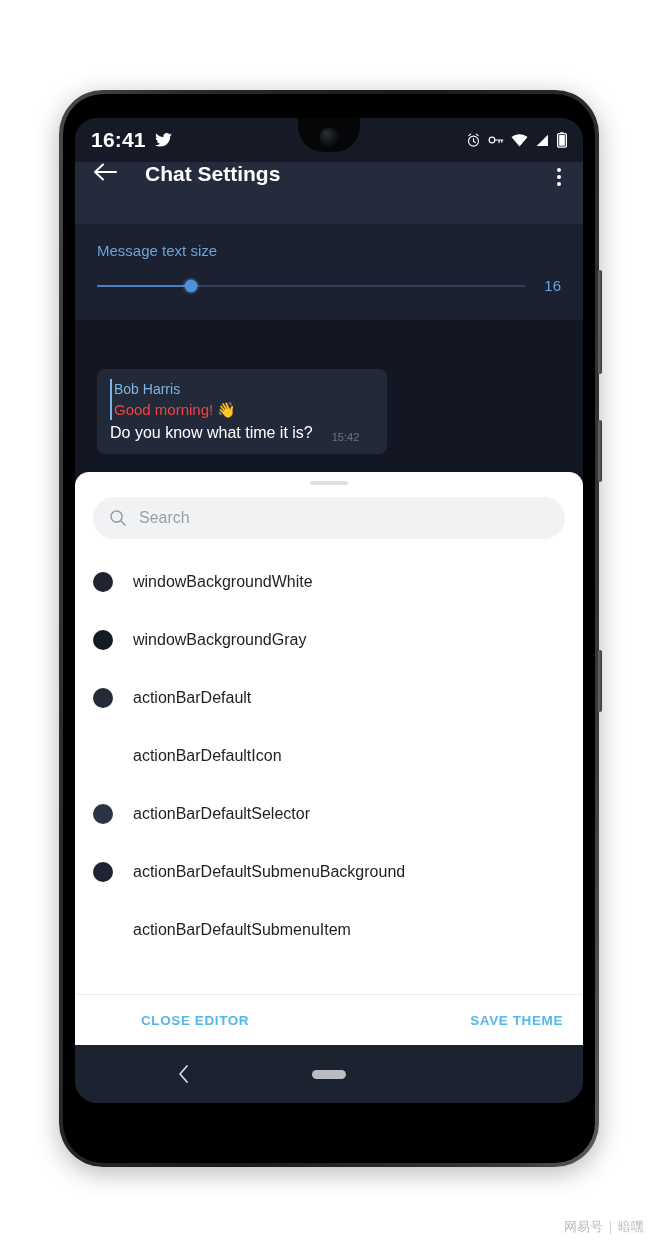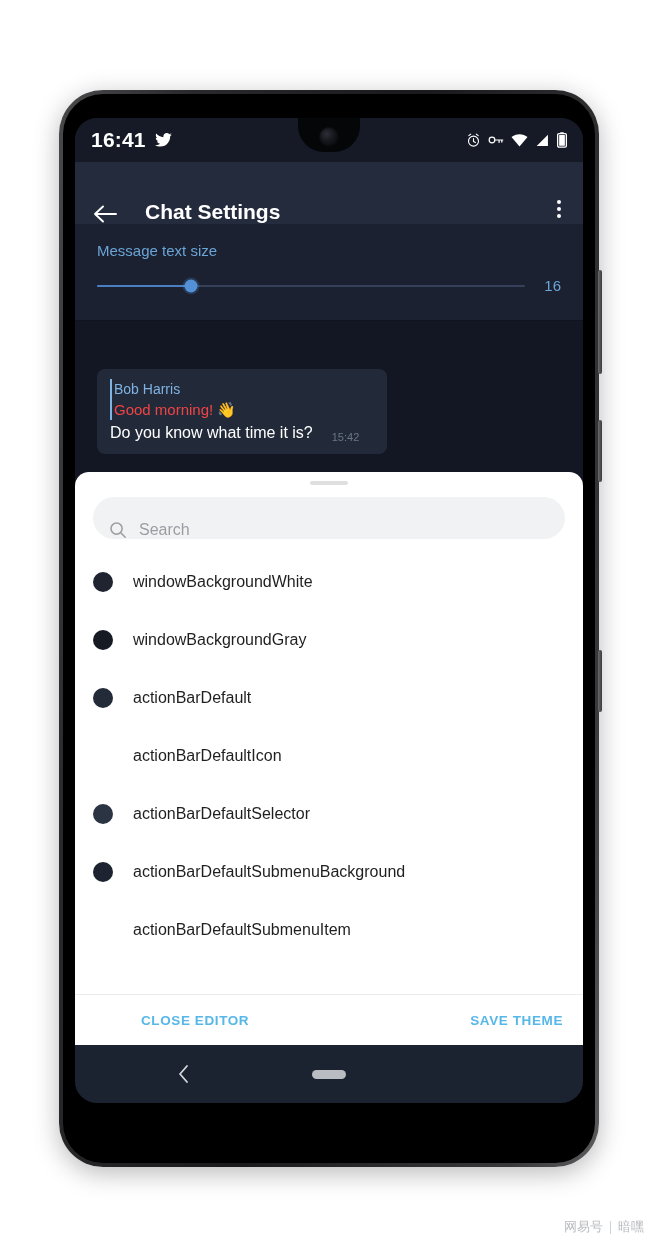--- a/index.html
+++ b/index.html
@@ -120,21 +120,21 @@
   .sicon { display: block; }
 
   
   .app-bar {
     position: absolute;
     left: 0; top: 44px;
     width: 100%;
     height: 62px;
     background: #242b3d;
     display: flex;
-    align-items: flex-end;
+    align-items: flex-start;
     padding: 0 18px;
     box-sizing: border-box;
     z-index: 20;
   }
   .app-bar-title {
     color: #ffffff;
     font-size: 21px;
     font-weight: bold;
     margin-left: 28px;
     flex: 1;
@@ -279,21 +279,21 @@
     border-radius: 2px;
     background: #dfdfdf;
     margin: 9px auto 0 auto;
     cursor: grab;
   }
   .search-wrap {
     padding: 12px 18px 6px 18px;
   }
   .search-box {
     display: flex;
-    align-items: flex-end;
+    align-items: center;
     height: 42px;
     background: #f1f2f3;
     border-radius: 21px;
     padding: 0 16px;
     gap: 12px;
   }
   .search-input {
     border: none;
     outline: none;
     background: transparent;

